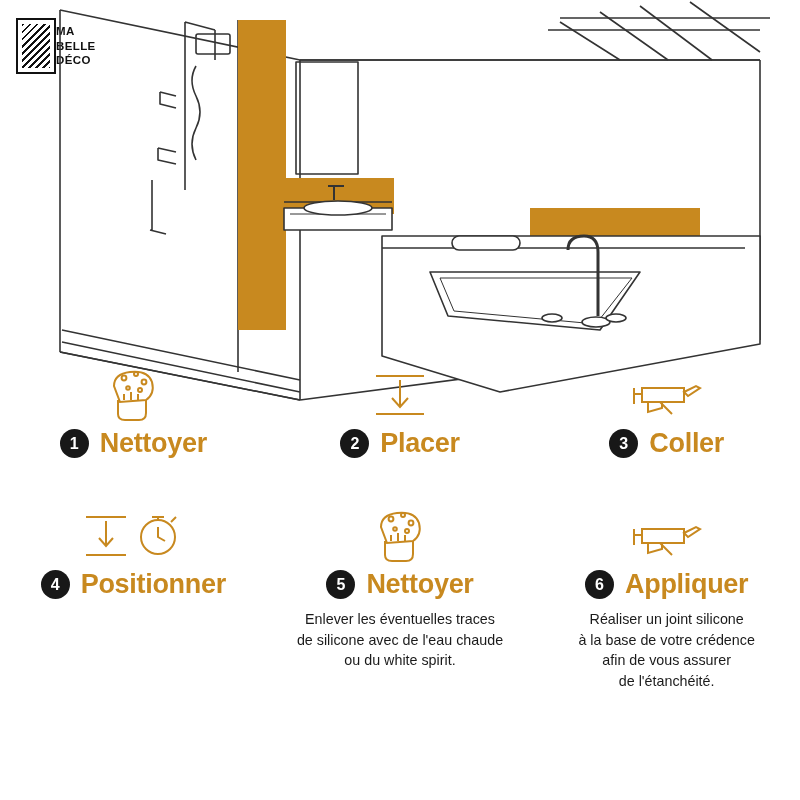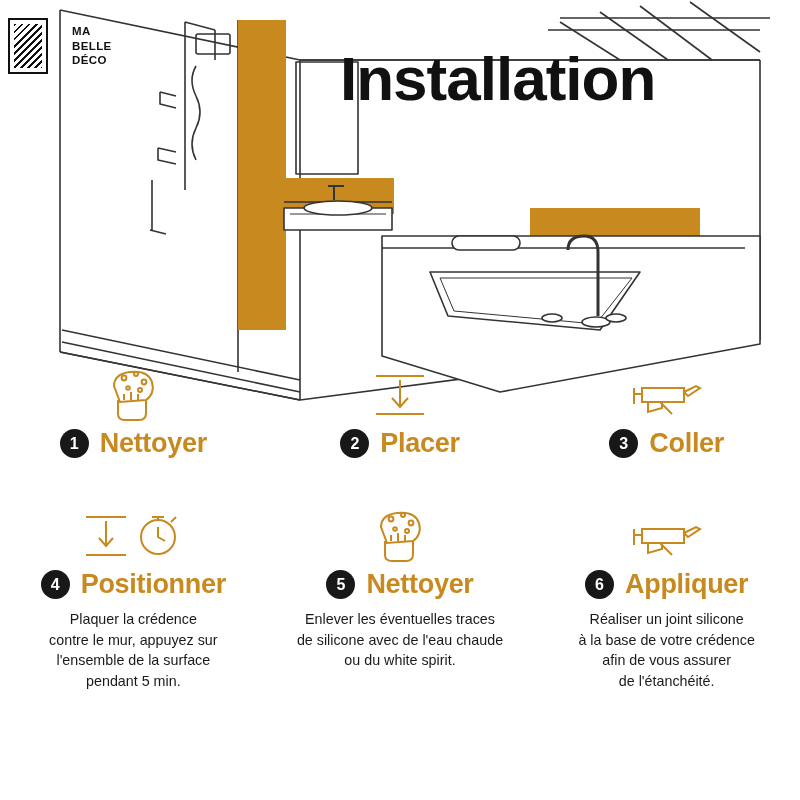--- a/index.html
+++ b/index.html
@@ -8,22 +8,22 @@
     background:#ffffff;
     font-family:"Liberation Sans", sans-serif;
     color:#1a1a1a;
     overflow:hidden;
     position:relative;
   }
   .stage{position:relative;width:800px;height:800px;}
 
   
   .logo{
-    position:absolute;left:8px;top:18px;
-    display:flex;align-items:center;gap:24px;justify-content:center;
+    position:absolute;left:16px;top:18px;
+    display:flex;align-items:center;gap:0;justify-content:center;
   }
   .logo-mark{
     width:36px;height:52px;border:2.5px solid #111;
     position:relative;overflow:hidden;background:#fff;
   }
   .logo-mark .lines{
     position:absolute;inset:4px;
     background:repeating-linear-gradient(135deg,#111 0 2px,#fff 2px 5px);
   }
   .logo-text{
@@ -129,21 +129,20 @@
         <path d="M452 240 L510 240 M452 246 L512 246" stroke-width="1.2"></path>
         <rect x="452" y="236" width="68" height="14" rx="7" fill="#fff"></rect>
 
         <path d="M568 250 Q568 236 584 236 Q598 236 598 252 L598 316" stroke-width="3" fill="none"></path>
         <ellipse cx="596" cy="322" rx="14" ry="5"></ellipse>
         <ellipse cx="552" cy="318" rx="10" ry="4"></ellipse>
         <ellipse cx="616" cy="318" rx="10" ry="4"></ellipse>
       </g>
     </svg>
 
-    <div class="title">Installation</div>
   </div>
 
   <div class="steps">
 
     <div class="step">
       <div class="step-icon">
         <svg width="70" height="58" viewBox="0 0 70 58" fill="none" stroke="#c8891f" stroke-width="2">
           <path d="M16 22 q0-12 16-14 q18-2 22 10 q3 12 -6 18 l-26 2 z"></path>
           <circle cx="26" cy="14" r="2.4"></circle>
             <circle cx="38" cy="10" r="2"></circle>
@@ -199,24 +198,20 @@
           <circle cx="80" cy="32" r="17"></circle>
           <path d="M80 22 L80 32 L87 36"></path>
           <path d="M74 12 L86 12 M80 12 L80 15"></path>
           <path d="M93 17 L98 12"></path>
         </svg>
       </div>
       <div class="step-head">
         <div class="badge">4</div>
         <div class="step-title">Positionner</div>
       </div>
-      <div class="step-desc">Plaquer la crédence
-contre le mur, appuyez sur
-l'ensemble de la surface
-pendant 5 min.</div>
     </div>
 
     <div class="step row2">
       <div class="step-icon">
         <svg width="70" height="58" viewBox="0 0 70 58" fill="none" stroke="#c8891f" stroke-width="2">
           <path d="M16 22 q0-12 16-14 q18-2 22 10 q3 12 -6 18 l-26 2 z"></path>
           <circle cx="26" cy="14" r="2.4"></circle>
             <circle cx="38" cy="10" r="2"></circle>
             <circle cx="46" cy="18" r="2.4"></circle>
           <circle cx="30" cy="24" r="1.8"></circle>

